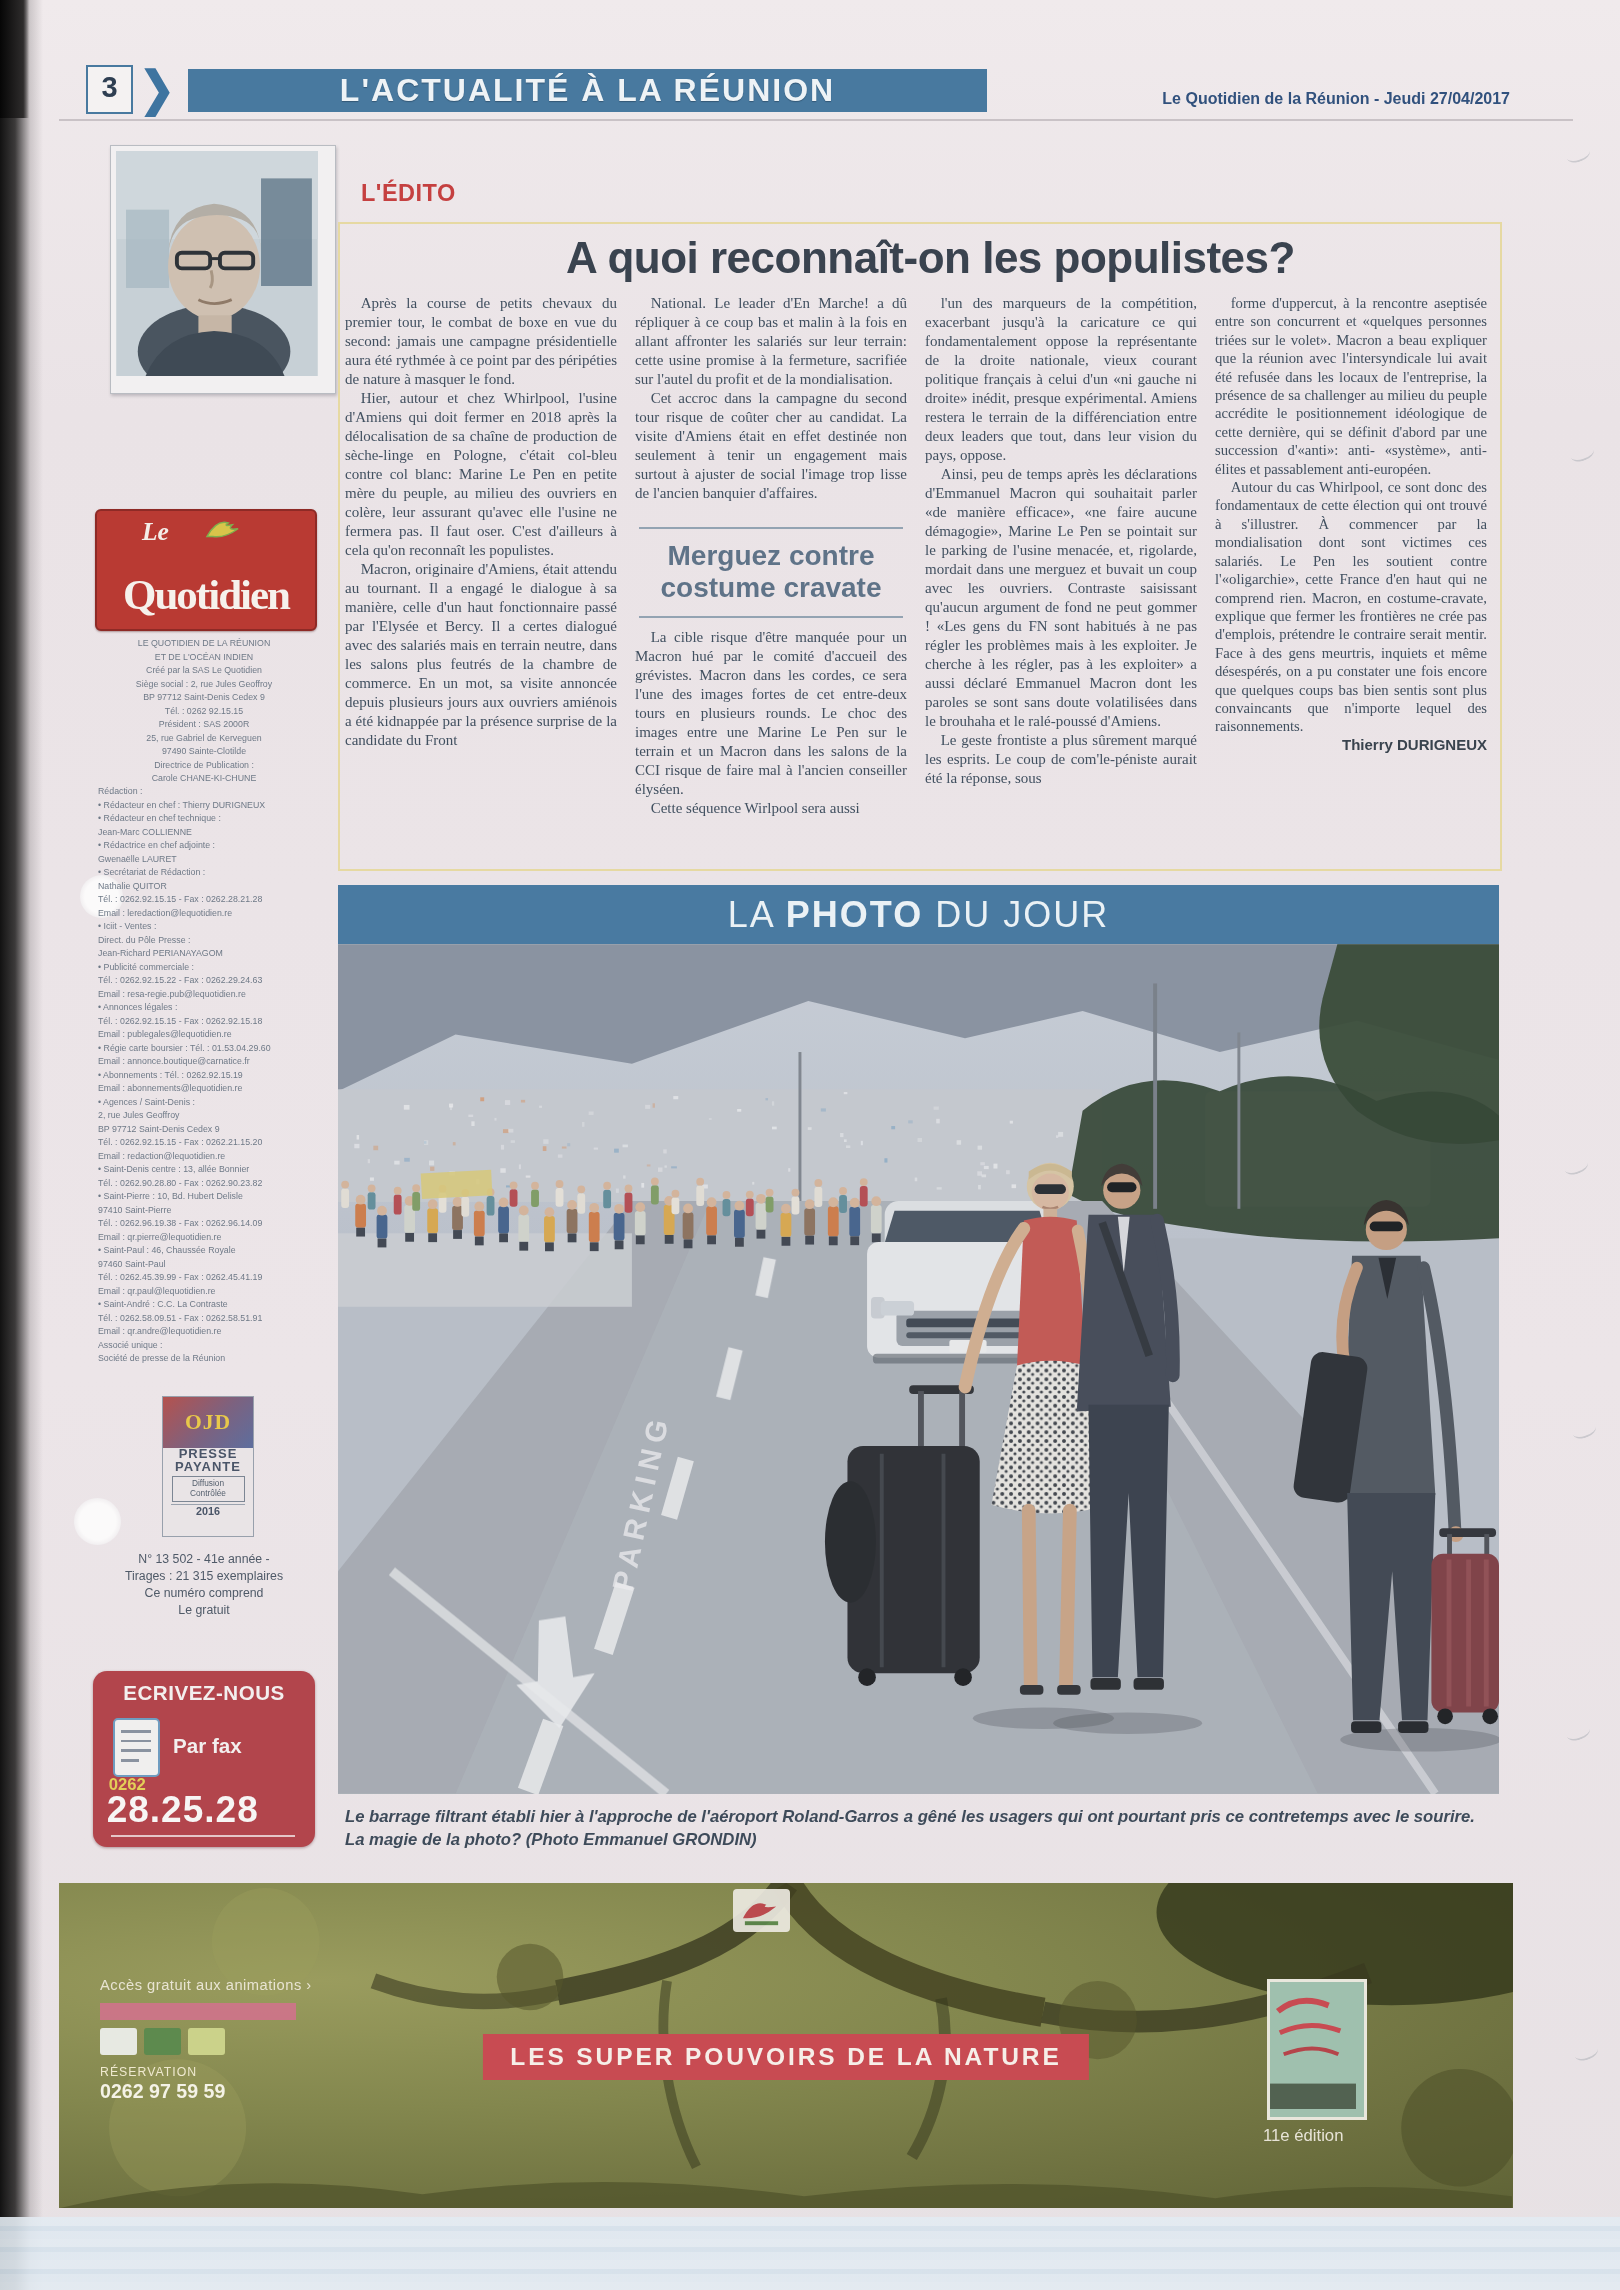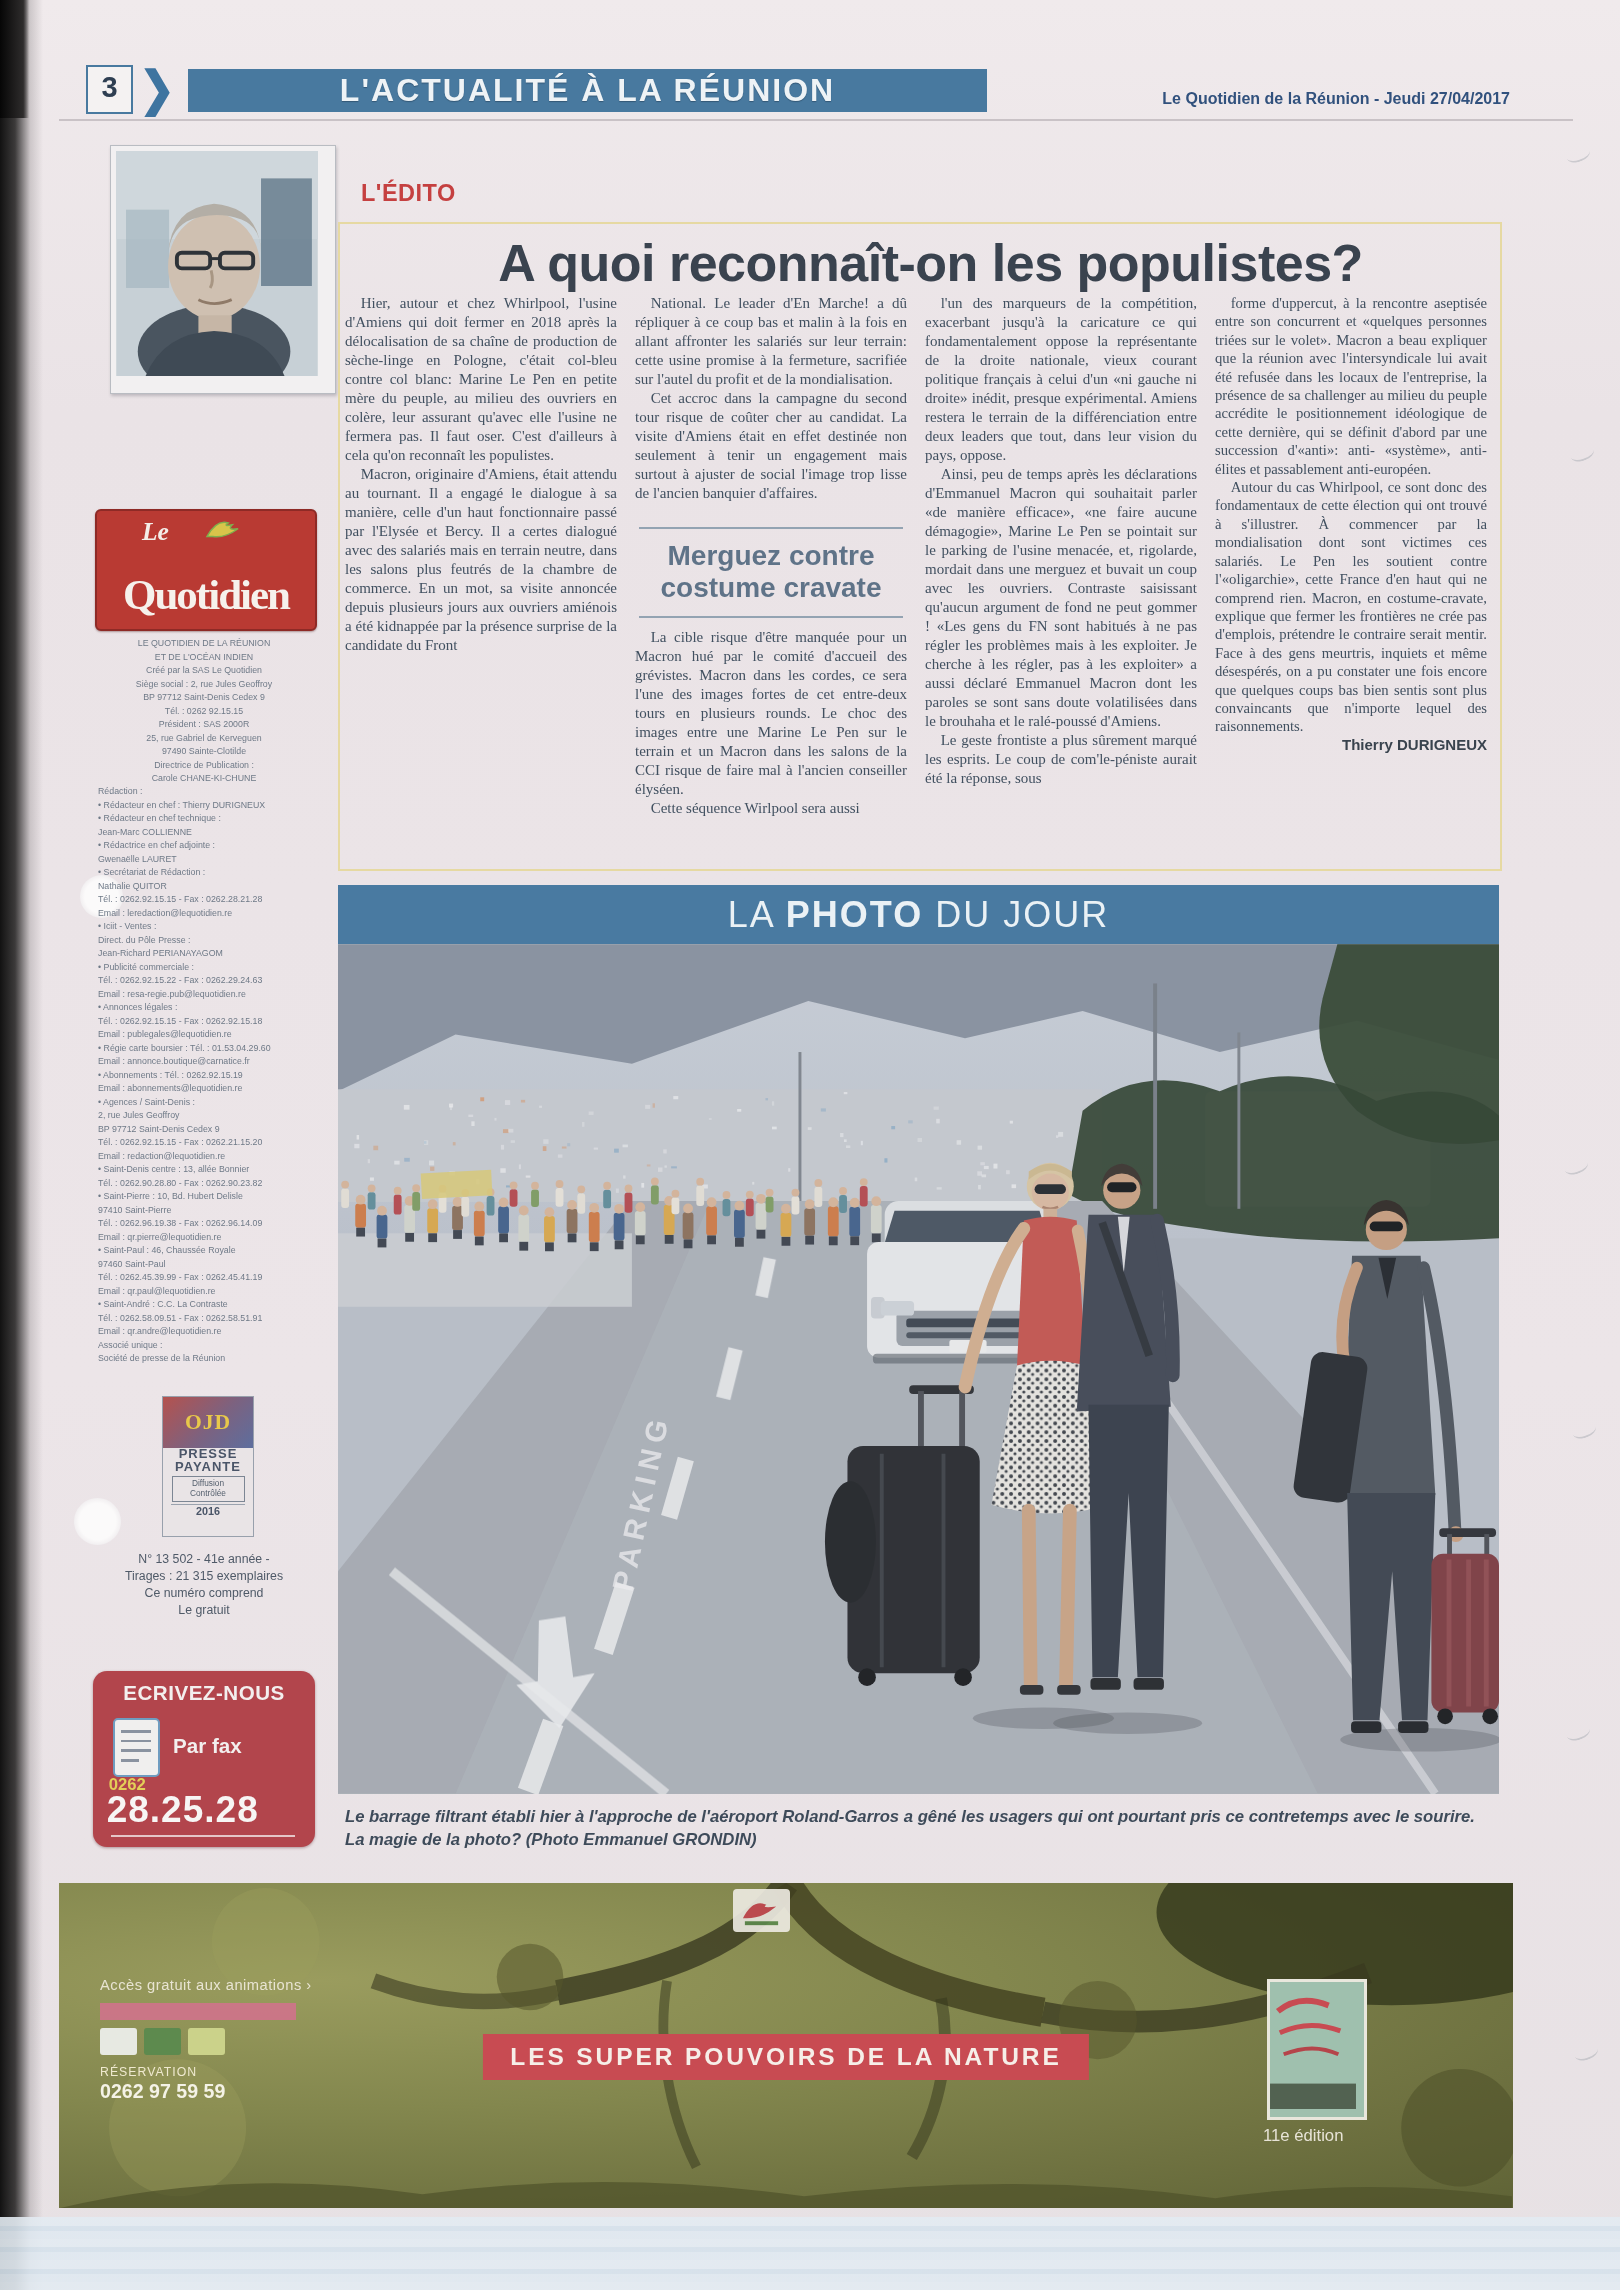--- a/index.html
+++ b/index.html
@@ -16,21 +16,21 @@
                color:#2e3f52;font-size:29px;font-weight:bold;text-align:center;line-height:41px;}
   .chevron{left:139px;top:63px;font-size:43px;font-weight:bold;color:#3e74a0;transform:scaleY(1.1);}
   .section-banner{left:188px;top:69px;width:799px;height:43px;background:#48799f;
                   color:#eef3f6;font-size:32px;font-weight:bold;letter-spacing:2px;
                   text-align:center;line-height:43px;text-shadow:0 1px 1px rgba(20,40,60,.4);}
   .masthead-date{left:1059px;top:90px;width:451px;text-align:right;font-size:16px;font-weight:bold;color:#31517d;}
   .header-rule{left:59px;top:119px;width:1514px;height:2px;background:#c9c2c6;}
   
   .edito-box{left:338px;top:222px;width:1160px;height:645px;border:2px solid #e6d9a2;background:transparent;}
   .edito-label{left:361px;top:180px;font-size:23.5px;font-weight:bold;color:#c54040;letter-spacing:0.5px;}
-  .edito-headline{left:421px;top:233px;width:1019px;text-align:center;font-size:52px;font-weight:bold;
+  .edito-headline{left:421px;top:233px;width:1019px;text-align:center;font-size:44px;font-weight:bold;
                   color:#3a434f;letter-spacing:-0.5px;font-family:"Liberation Sans",sans-serif;}
   .col{top:294px;height:567px;overflow:hidden;font-family:"Liberation Serif",serif;
        font-size:15px;line-height:19px;color:#415060;text-align:justify;}
   .col p{margin:0;text-indent:15.7px;}
   .subhead-block{margin:23.5px 3.9px 9.8px 3.9px;border-top:2.9px solid #93a3b2;border-bottom:2.9px solid #93a3b2;
                  padding:11.8px 0;text-align:center;font-family:"Liberation Sans",sans-serif;
                  font-size:28px;line-height:32px;font-weight:bold;color:#5f7388;}
   .signature{text-align:right;font-family:"Liberation Sans",sans-serif;font-weight:bold;
              font-size:15px;color:#39434e;margin-top:5.9px;text-indent:0;}
   
@@ -135,20 +135,21 @@
       <path d="M30,230 Q48,186 100,184 Q154,186 172,230 Z" fill="#3f4a55"></path>
     </svg>
   </div>
 
   <div class="abs edito-label">L'ÉDITO</div>
   <div class="abs edito-box"></div>
   <div class="abs edito-headline">A quoi reconnaît-on les populistes?</div>
 
   <div class="abs col" style="left:345px;width:272px;">
     <div>
+        <p>Après la course de petits chevaux du premier tour, le combat de boxe en vue du second: jamais une campagne présidentielle aura été rythmée à ce point par des péripéties de nature à masquer le fond.</p>
         <p>Hier, autour et chez Whirlpool, l'usine d'Amiens qui doit fermer en 2018 après la délocalisation de sa chaîne de production de sèche-linge en Pologne, c'était col-bleu contre col blanc: Marine Le Pen en petite mère du peuple, au milieu des ouvriers en colère, leur assurant qu'avec elle l'usine ne fermera pas. Il faut oser. C'est d'ailleurs à cela qu'on reconnaît les populistes.</p>
         <p>Macron, originaire d'Amiens, était attendu au tournant. Il a engagé le dialogue à sa manière, celle d'un haut fonctionnaire passé par l'Elysée et Bercy. Il a certes dialogué avec des salariés mais en terrain neutre, dans les salons plus feutrés de la chambre de commerce. En un mot, sa visite annoncée depuis plusieurs jours aux ouvriers amiénois a été kidnappée par la présence surprise de la candidate du Front</p>
       </div>
   </div>
   <div class="abs col" style="left:635px;width:272px;">
     <div>
         <p>National. Le leader d'En Marche! a dû répliquer à ce coup bas et malin à la fois en allant affronter les salariés sur leur terrain: cette usine promise à la fermeture, sacrifiée sur l'autel du profit et de la mondialisation.</p>
         <p>Cet accroc dans la campagne du second tour risque de coûter cher au candidat. La visite d'Amiens était en effet destinée non seulement à tenir un engagement mais surtout à ajuster de social l'image trop lisse de l'ancien banquier d'affaires.</p>
       </div>
     <div class="subhead-block">Merguez contre costume cravate</div>

